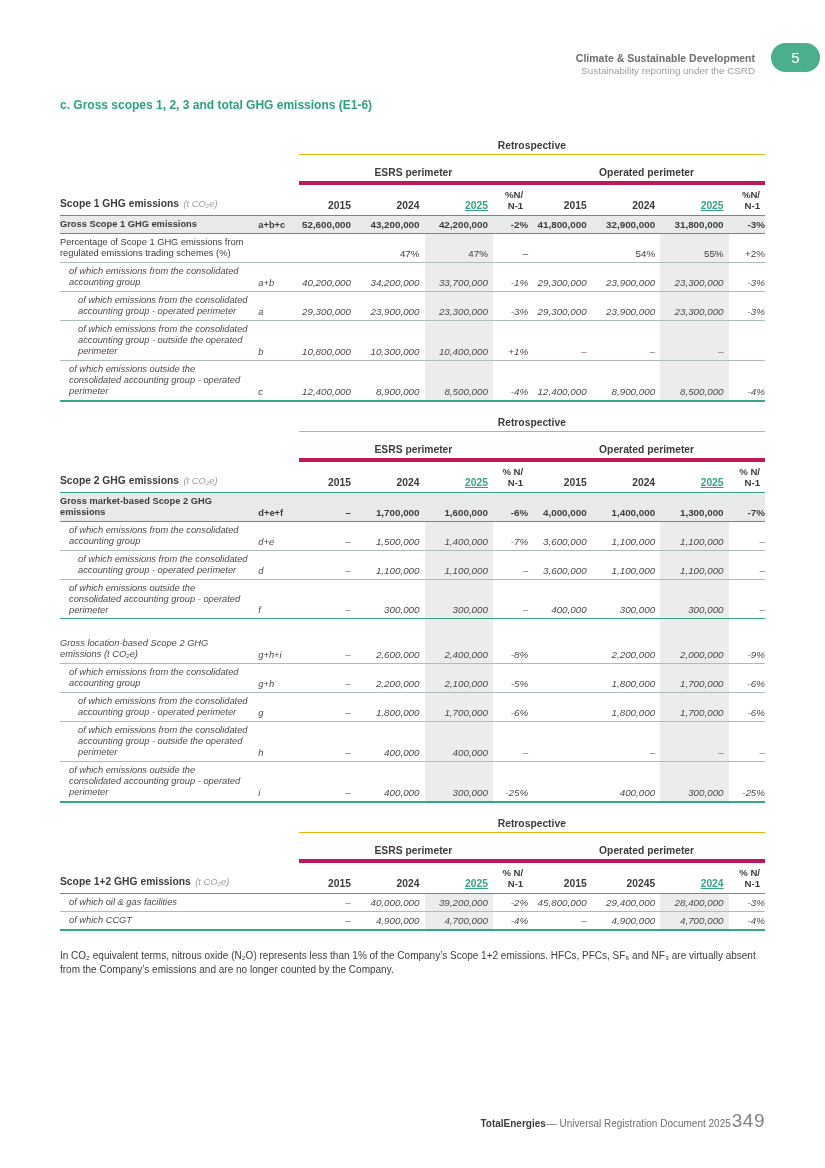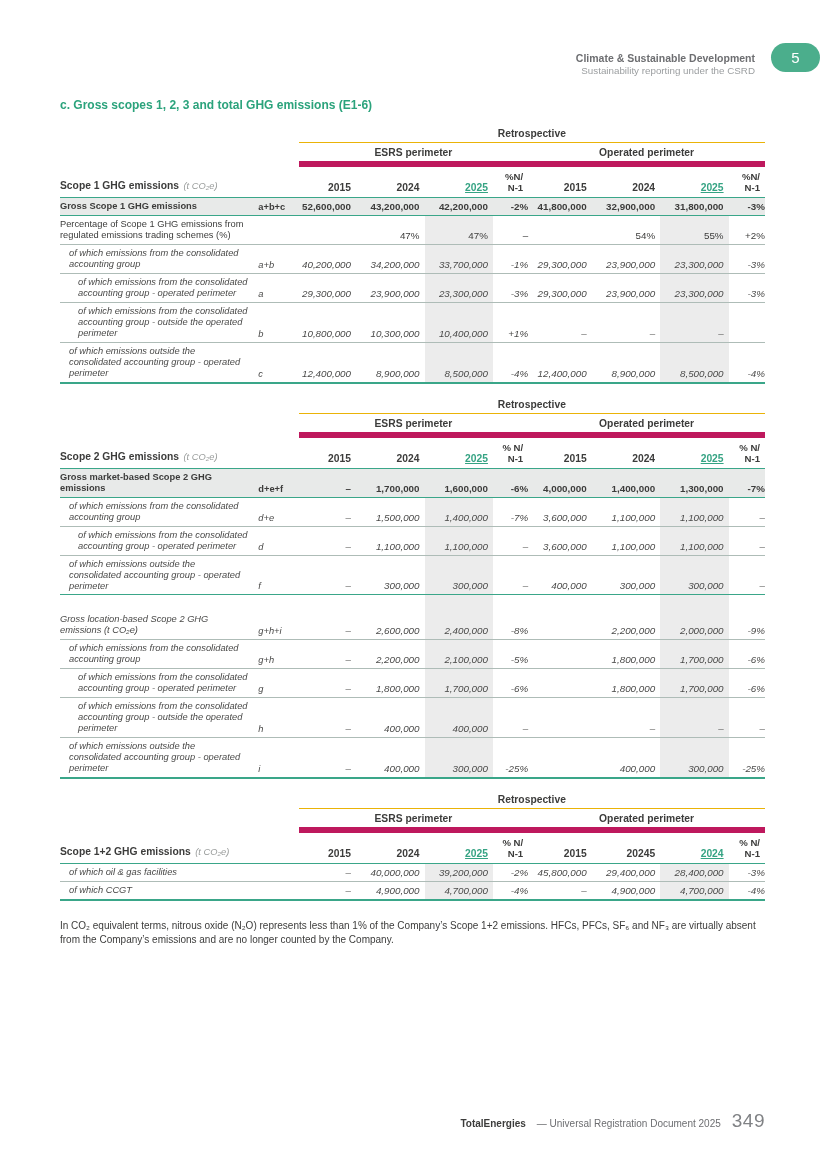--- a/index.html
+++ b/index.html
@@ -15,34 +15,34 @@
   .page-header { position:absolute; top:52px; right:70px; text-align:right; line-height:1.25; }
   .ph-line1 { font-size:10.5px; font-weight:bold; color:#6d6e71; }
   .ph-line2 { font-size:9.8px; color:#9b9ea0; }
   .chapter-pill {
     position:absolute; top:43px; right:5px; width:49px; height:29px;
     background:#4bae8c; border-radius:15px; color:#ffffff;
     font-size:15px; display:flex; align-items:center; justify-content:center;
   }
 
   
-  .section-title { font-size:12px; font-weight:bold; color:#2ba37c; margin-bottom:16px; }
+  .section-title { font-size:12px; font-weight:bold; color:#2ba37c; margin-bottom:28px; }
 
   
   .table-block { margin-bottom:15px; }
   table.ghg { width:705px; border-collapse:collapse; table-layout:fixed; }
   table.ghg th, table.ghg td { vertical-align:bottom; }
 
   th.retro {
     font-size:10.3px; font-weight:bold; color:#3c3c3b; text-align:center;
     padding-bottom:3px; border-bottom:1px solid #eab308;
   }
   th.group {
     font-size:10.3px; font-weight:bold; color:#3c3c3b; text-align:center;
-    padding:4px 0 3px 0; border-bottom:6px solid #be185d;
+    padding:12px 0 3px 0; border-bottom:4px solid #be185d;
   }
   tr.colhead th { border-bottom:1px solid #3aa689; padding:4px 5px 4px 0; }
   th.h-title { text-align:left; padding-left:0; }
   .tbl-title { font-size:10.3px; font-weight:bold; color:#3c3c3b; }
   .tbl-unit { font-size:9.3px; font-style:italic; color:#9a9d9c; font-weight:normal; }
   th.h-year { font-size:10.3px; font-weight:bold; text-align:right; }
   th.h-year.green { color:#35a383;text-decoration:underline; }
   th.h-pct { font-size:9.6px; font-weight:bold; text-align:right; white-space:pre-line; line-height:1.15; padding-right:0; }
 
   tbody td { border-bottom:1px solid #aebcb7; padding:3px 5px 3px 0; font-size:9.8px; }
@@ -58,21 +58,21 @@
   tr.r-item td, tr.r-subgross td { font-style:italic; color:#4a4a49; }
   tr.r-spacer td { border-bottom:none; height:16px; padding:0; }
   tr.blockend td { border-bottom:1px solid #3aa689; }
   tbody tr.lastrow td { border-bottom:2px solid #3aa689; }
   td.shade { background:#ececec; }
 
   
   .note { width:705px; font-size:10px; line-height:1.45; color:#3c3c3b; margin-top:18px; }
   .footer {
     position:absolute; top:1110px; right:60px;
-    display:flex; align-items:baseline; gap:11px; white-space:nowrap;
+    display:flex; align-items:baseline; gap:1px; white-space:nowrap;
   }
   .f-brand { font-size:10px; font-weight:bold; color:#3c3c3b; }
   .f-doc { font-size:10px; color:#6d6e71; }
   .f-page { font-size:19px; color:#808285; letter-spacing:0.5px; }
 </style>
 </head>
 <body>
 
 <div class="page">
 

